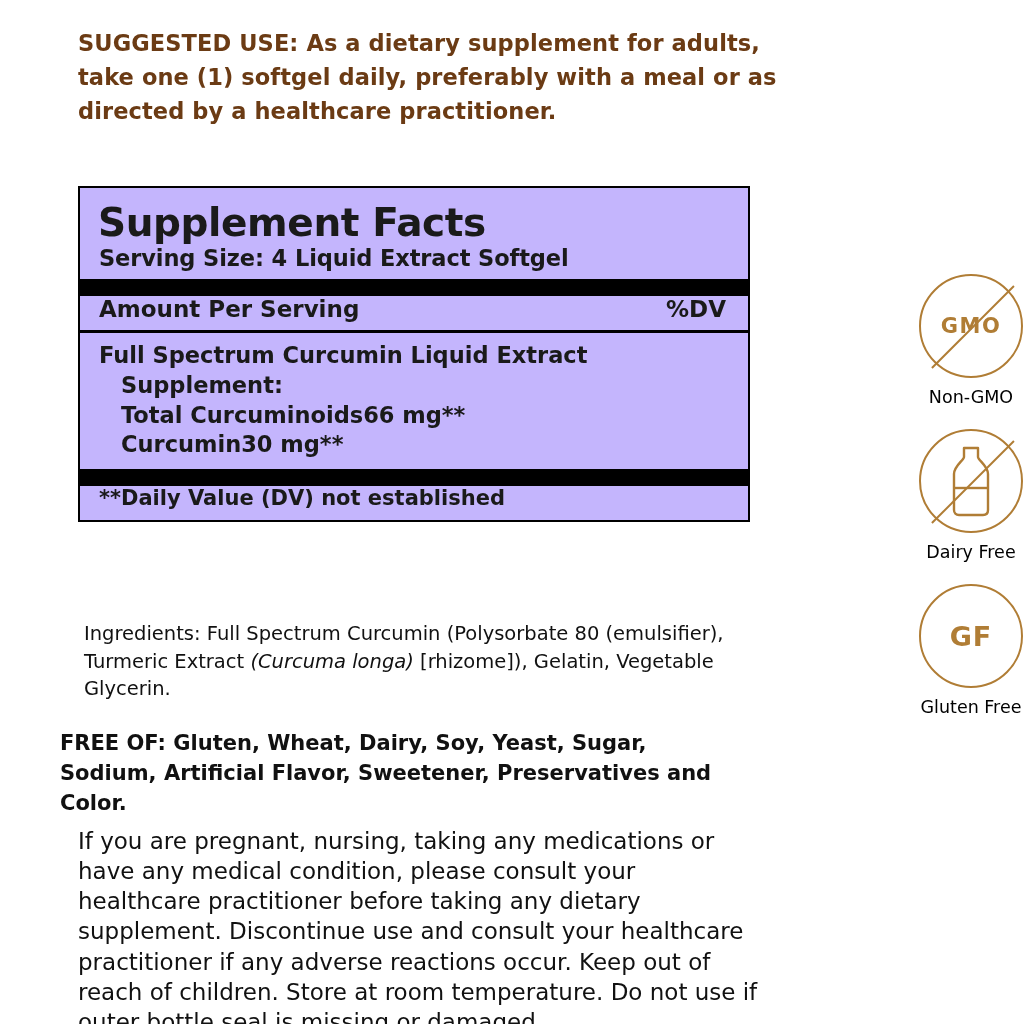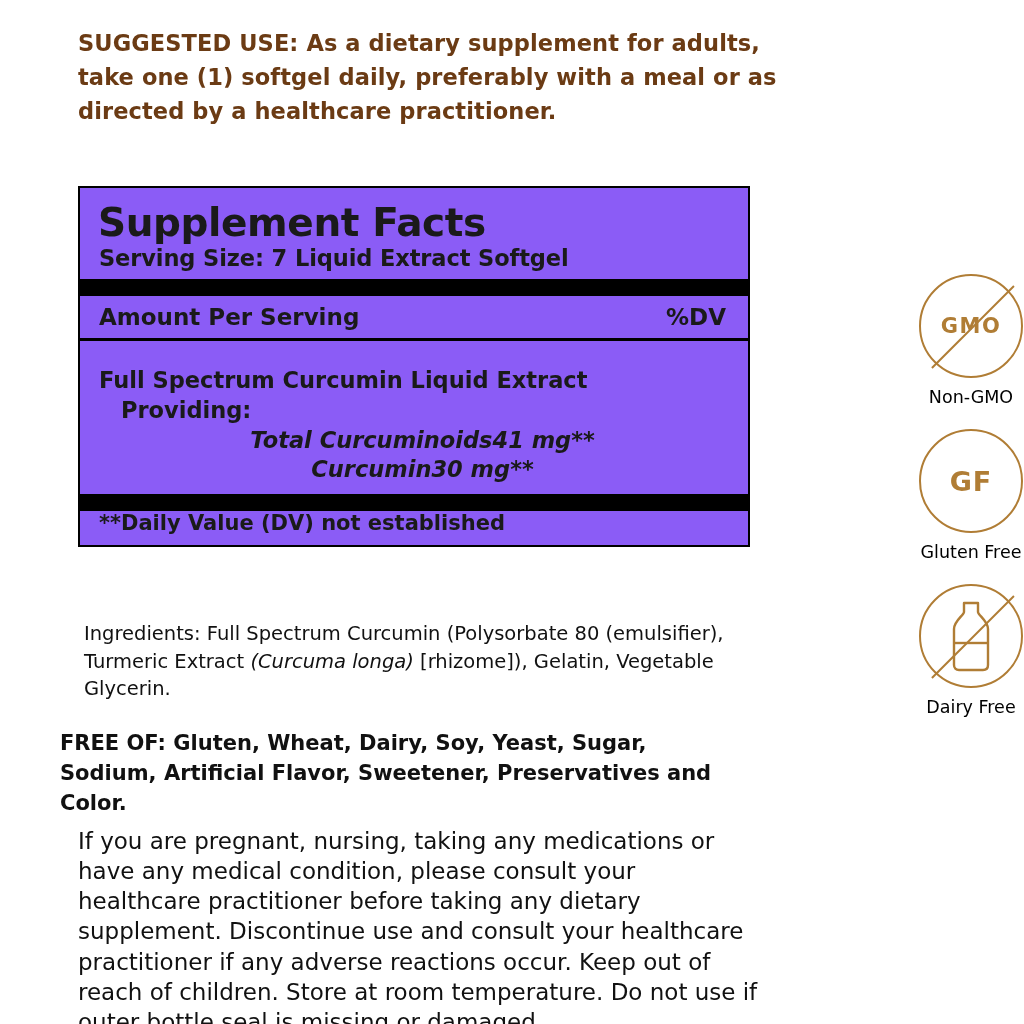--- a/index.html
+++ b/index.html
@@ -41,21 +41,21 @@
   }
 
   
   .facts-panel {
     position: absolute;
     left: 38px;
     top: 186px;
     width: 672px;
     border: 2.5px solid #000;
     box-sizing: border-box;
-    background: #8b5cf6;
+    background: #c4b5fd;
     padding: 0;
   }
   .facts-inner {
     padding: 10px 16px 0 16px;
   }
   .facts-title {
     font-family: "DejaVu Sans", sans-serif;
     font-weight: bold;
     font-size: 39px;
     line-height: 1.06;
@@ -84,40 +84,39 @@
     background: #000;
     margin: 0 -16px;
   }
   .amount-row {
     display: flex;
     justify-content: space-between;
     align-items: baseline;
     font-family: "DejaVu Sans", sans-serif;
     font-weight: bold;
     font-size: 23px;
-    padding: 8px 6px 8px 3px;
+    padding: 0 6px 8px 3px;
   }
   .nutrients {
-    padding: 25px 6px 9px 3px;
+    padding: 8px 6px 9px 3px;
     font-family: "DejaVu Sans", sans-serif;
     font-weight: bold;
     font-size: 22.5px;
     line-height: 1.32;
   }
   .nutrient-head {
     white-space: nowrap;
   }
   .nutrient-sub {
     padding-left: 22px;
   }
   .nutrient-line {
     display: flex;
-    justify-content: center;
+    justify-content: flex-start;
     align-items: baseline;
-    font-style: italic;
   }
   .nutrient-line .name {
     padding-left: 22px;
   }
   .nutrient-line .val {
     padding-right: 2px;
   }
   .footnote {
     font-family: "DejaVu Sans", sans-serif;
     font-weight: bold;
@@ -223,33 +222,33 @@
 
 <div class="page">
 
   <div class="suggested-use">
     <span class="label">SUGGESTED USE:</span><span> As a dietary supplement for adults, take one (1) softgel daily, preferably with a meal or as directed by a healthcare practitioner.</span>
   </div>
 
   <div class="facts-panel">
     <div class="facts-inner">
       <div class="facts-title">Supplement Facts</div>
-      <div class="serving-size">Serving Size: 7 Liquid Extract Softgel</div>
+      <div class="serving-size">Serving Size: 4 Liquid Extract Softgel</div>
       <div class="rule-thick"></div>
       <div class="amount-row">
         <span>Amount Per Serving</span>
         <span>%DV</span>
       </div>
       <div class="rule-thin"></div>
       <div class="nutrients">
         <div class="nutrient-head">Full Spectrum Curcumin Liquid Extract</div>
-        <div class="nutrient-sub">Providing:</div>
+        <div class="nutrient-sub">Supplement:</div>
         <div class="nutrient-line">
           <span class="name">Total Curcuminoids</span>
-          <span class="val">41 mg**</span>
+          <span class="val">66 mg**</span>
         </div>
         <div class="nutrient-line">
           <span class="name">Curcumin</span>
           <span class="val">30 mg**</span>
         </div>
       </div>
       <div class="rule-bottom-thick"></div>
       <div class="footnote">**Daily Value (DV) not established</div>
     </div>
   </div>
@@ -263,34 +262,34 @@
   <div class="warning">If you are pregnant, nursing, taking any medications or have any medical condition, please consult your healthcare practitioner before taking any dietary supplement. Discontinue use and consult your healthcare practitioner if any adverse reactions occur. Keep out of reach of children. Store at room temperature. Do not use if outer bottle seal is missing or damaged.</div>
 
   <div class="badges">
 
     <div class="badge">
       <div class="badge-circle">
         <span class="badge-text gmo">GMO</span>
         <span class="slash"></span>
       </div>
       <div class="badge-caption">Non-GMO</div>
-    </div>
-
-    <div class="badge">
-      <div class="badge-circle">
-        <span class="badge-text gf">GF</span>
-      </div>
-      <div class="badge-caption">Gluten Free</div>
     </div>
 
     <div class="badge">
       <div class="badge-circle">
         <svg class="bottle-svg" width="56" height="74" viewBox="0 0 56 74" fill="none" aria-hidden="true">
           <path d="M21 4 h14 v9 c0 3 10 9 10 17 v36 c0 3 -2 5 -5 5 h-24 c-3 0 -5 -2 -5 -5 v-36 c0 -8 10 -14 10 -17 z" stroke="#b07d35" stroke-width="2.4" fill="none" stroke-linejoin="round"></path>
           <path d="M12 44 h32" stroke="#b07d35" stroke-width="2.4"></path>
         </svg>
         <span class="slash"></span>
       </div>
       <div class="badge-caption">Dairy Free</div>
     </div>
 
+    <div class="badge">
+      <div class="badge-circle">
+        <span class="badge-text gf">GF</span>
+      </div>
+      <div class="badge-caption">Gluten Free</div>
+    </div>
+
   </div>
 </div>
 
 </body></html>

